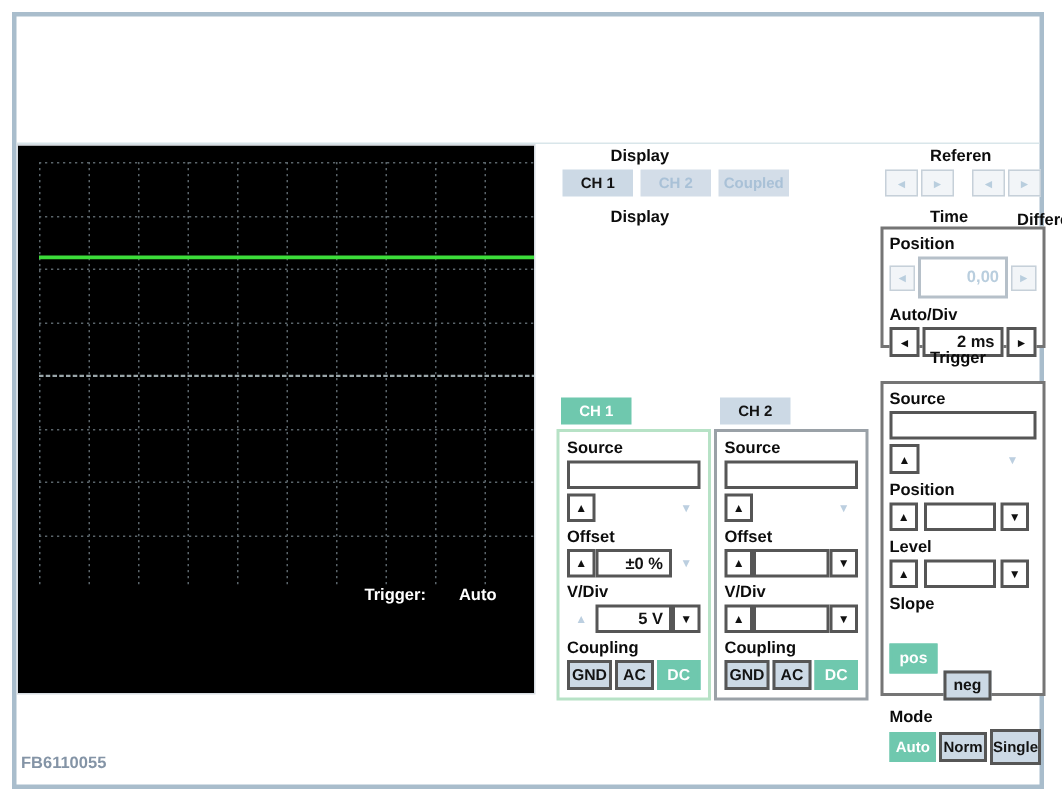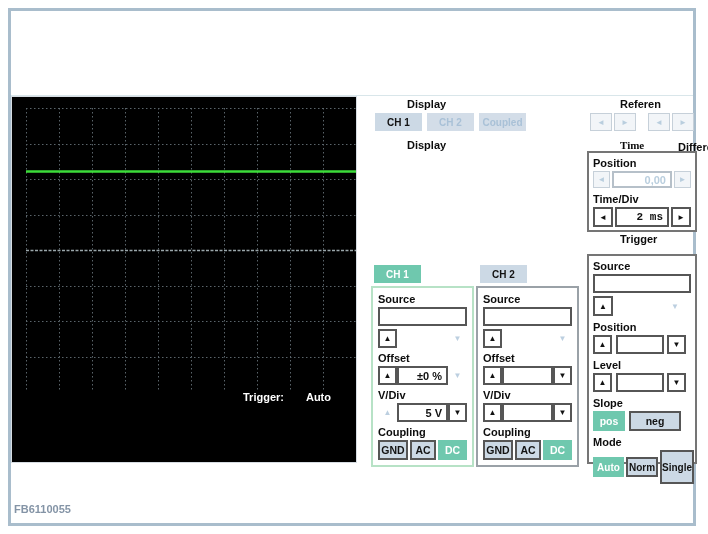--- a/index.html
+++ b/index.html
@@ -116,38 +116,38 @@
   </div>
   <div class="row" style="left:637px; top:102px; gap:2px;">
     <div class="spin lite" style="width:22px; height:18px;">
         <span>◄</span>
       </div>
     <div class="spin lite" style="width:22px; height:18px;">
         <span>►</span>
       </div>
   </div>
 
-  <div class="lbl" style="left:579px; top:128px;font-family:Liberation Serif, serif;">Time</div>
+  <div class="lbl" style="left:579px; top:128px;">Time</div>
   <div class="gbox" style="left:576px; top:140px; width:110px; height:81px;">
     <div class="g-lbl">Position</div>
     <div class="g-row">
       <div class="spin lite" style="width:17px; height:17px;">
           <span>◄</span>
         </div>
-      <div class="field dis" style="flex:1; height:17px;">0,00</div>
+      <div class="field dis" style="flex:1; height:28px;">0,00</div>
       <div class="spin lite" style="width:17px; height:17px;">
           <span>►</span>
         </div>
     </div>
-    <div class="g-lbl mt">Time/Div</div>
+    <div class="g-lbl mt">Auto/Div</div>
     <div class="g-row">
       <div class="spin" style="width:20px; height:20px;">
           <span>◄</span>
         </div>
-      <div class="field" style="flex:1; height:20px;font-family:Liberation Mono, monospace;">2 ms</div>
+      <div class="field" style="flex:1; height:20px;">2 ms</div>
       <div class="spin" style="width:20px; height:20px;">
           <span>►</span>
         </div>
     </div>
   </div>
 
   <div class="lbl" style="left:579px; top:222px;">Trigger</div>
   <div class="gbox" style="left:576px; top:243px; width:110px; height:210px;">
     <div class="g-lbl">Source</div>
     <div class="field" style="height:19px; width:100%; justify-content:flex-start;"></div>
@@ -175,27 +175,27 @@
           <span>▲</span>
         </div>
       <div class="field" style="width:48px; height:19px;"></div>
       <div class="spin">
           <span>▼</span>
         </div>
     </div>
     <div class="g-lbl mt">Slope</div>
     <div class="g-row" style="gap:4px;">
       <div class="outbtn teal" style="width:32px; height:20px;">pos</div>
-      <div class="outbtn" style="width:52px; height:20px;">neg</div>
+      <div class="outbtn" style="width:32px; height:20px;margin-top:36px;">neg</div>
     </div>
     <div class="g-lbl mt">Mode</div>
     <div class="g-row" style="gap:2px;">
       <div class="outbtn teal" style="flex:0 0 31px; height:20px; font-size:10px;">Auto</div>
       <div class="outbtn" style="flex:0 0 32px; height:20px; font-size:10px;">Norm</div>
-      <div class="outbtn" style="flex:1; height:34px; font-size:10px;text-align:center;">Single</div>
+      <div class="outbtn" style="flex:1; height:24px; font-size:10px;text-align:center;">Single</div>
     </div>
   </div>
 
   <div class="tab active" style="left:363px; top:254px;">CH 1</div>
   <div class="tab idle" style="left:469px; top:254px;">CH 2</div>
 
   <div class="ch-panel ch1-border" style="left:360px; top:275px;">
     <div class="p-lbl">Source</div>
     <div class="field p-input" style="justify-content:flex-start;"></div>
     <div class="p-row mt3">

